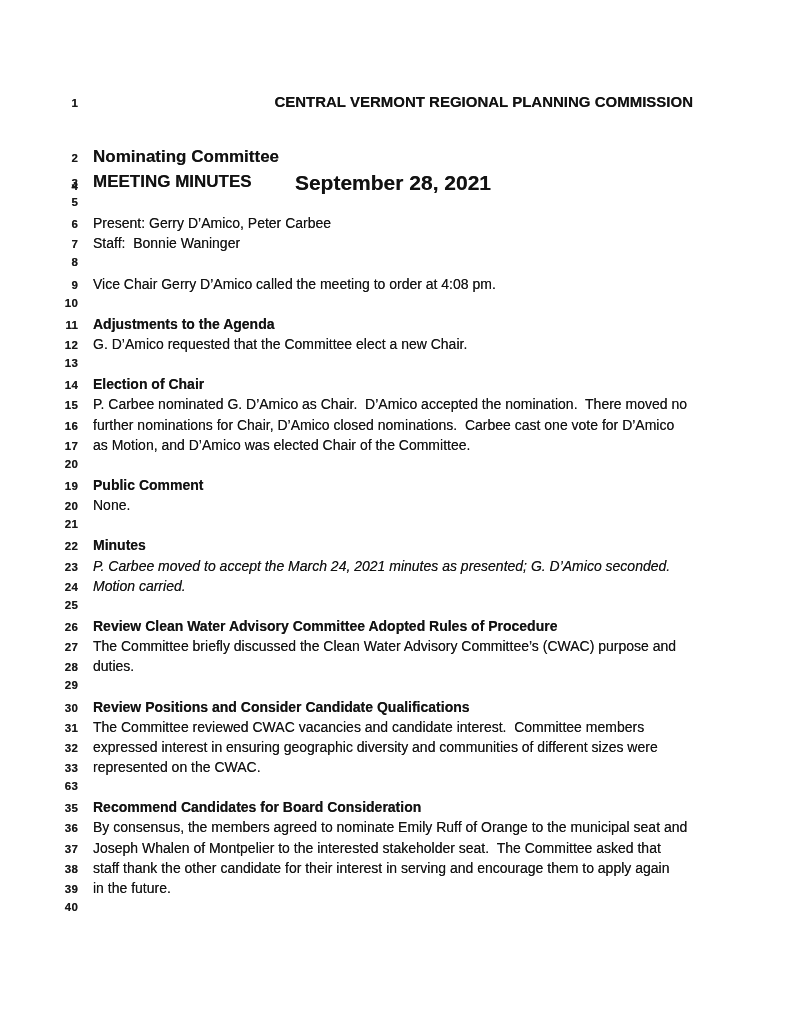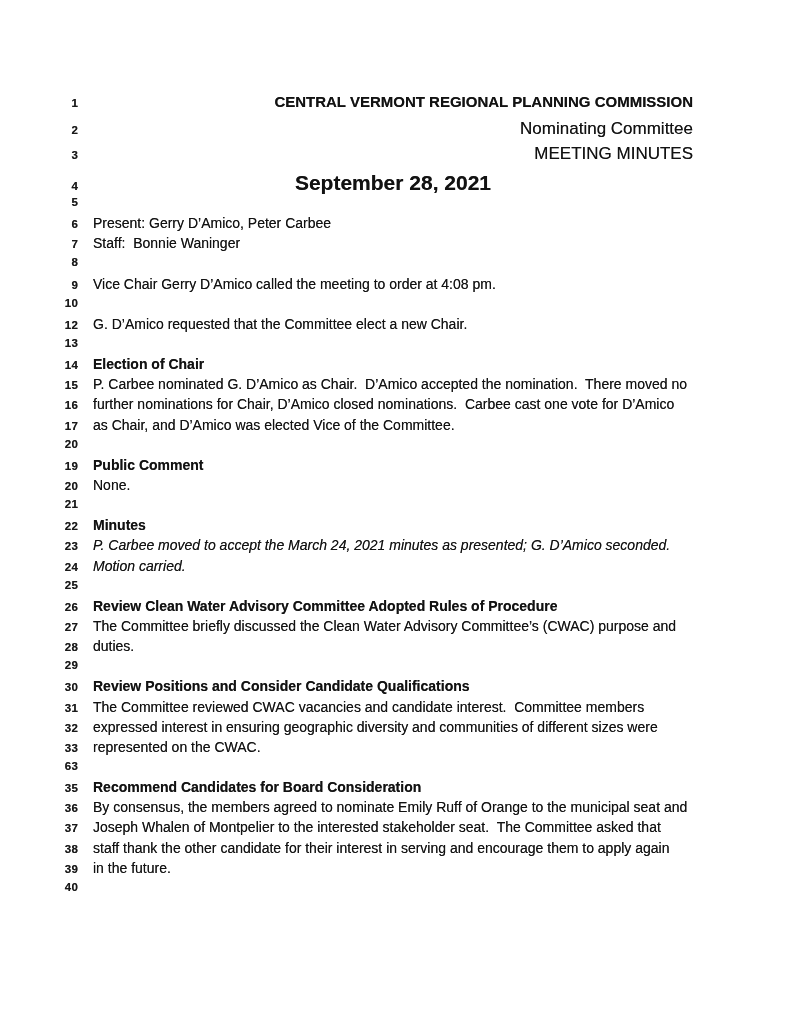--- a/index.html
+++ b/index.html
@@ -39,21 +39,21 @@
     font-size: 14px;
     line-height: 1.1;
     white-space: pre-wrap;
     color: #121212;
   }
   
   .row-body   { height: 20.15px; }
   .row-header { height: 25.5px; }
   
   .st-title-main .text { font-weight: 700; font-size: 15px;  text-align: right; }
-  .st-title-sub  .text { font-weight: 400; font-size: 17px;  text-align: right; }
+  .st-title-sub  .text { font-weight: 700; font-size: 17px;  text-align: left; margin-top: 28px; }
   .st-title-date .text { font-weight: 700; font-size: 21px;  text-align: center; }
   .st-heading    .text { font-weight: 700; }
   .st-italic     .text { font-style: italic; }
   .st-normal     .text { font-weight: 400; }
 </style>
 </head>
 <body>
 
 <div class="page">
   <div id="doc-lines">
@@ -90,20 +90,24 @@
         <span class="text"></span>
       </div>
       <div class="doc-line st-normal row-body">
         <span class="num">9</span>
         <span class="text">Vice Chair Gerry D’Amico called the meeting to order at 4:08 pm.</span>
       </div>
       <div class="doc-line st-normal row-body">
         <span class="num">10</span>
         <span class="text"></span>
       </div>
+      <div class="doc-line st-heading row-body">
+        <span class="num">11</span>
+        <span class="text">Adjustments to the Agenda</span>
+      </div>
       <div class="doc-line st-normal row-body">
         <span class="num">12</span>
         <span class="text">G. D’Amico requested that the Committee elect a new Chair.</span>
       </div>
       <div class="doc-line st-normal row-body">
         <span class="num">13</span>
         <span class="text"></span>
       </div>
       <div class="doc-line st-heading row-body">
         <span class="num">14</span>
@@ -112,21 +116,21 @@
       <div class="doc-line st-normal row-body">
         <span class="num">15</span>
         <span class="text">P. Carbee nominated G. D’Amico as Chair.  D’Amico accepted the nomination.  There moved no</span>
       </div>
       <div class="doc-line st-normal row-body">
         <span class="num">16</span>
         <span class="text">further nominations for Chair, D’Amico closed nominations.  Carbee cast one vote for D’Amico</span>
       </div>
       <div class="doc-line st-normal row-body">
         <span class="num">17</span>
-        <span class="text">as Chair, and D’Amico was elected Vice of the Committee.</span>
+        <span class="text">as Motion, and D’Amico was elected Chair of the Committee.</span>
       </div>
       <div class="doc-line st-normal row-body">
         <span class="num">20</span>
         <span class="text"></span>
       </div>
       <div class="doc-line st-heading row-body">
         <span class="num">19</span>
         <span class="text">Public Comment</span>
       </div>
       <div class="doc-line st-normal row-body">

